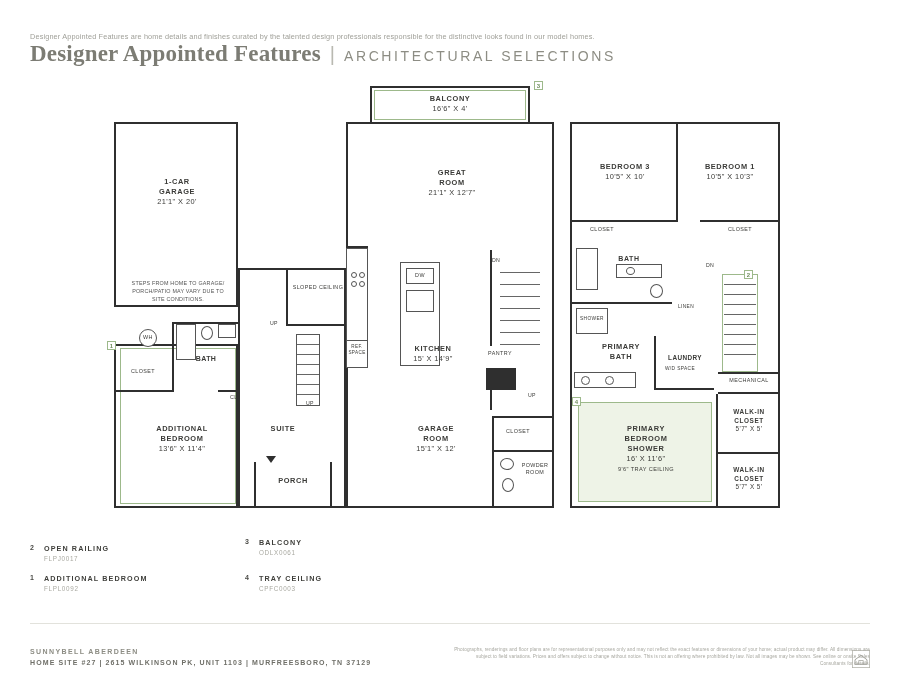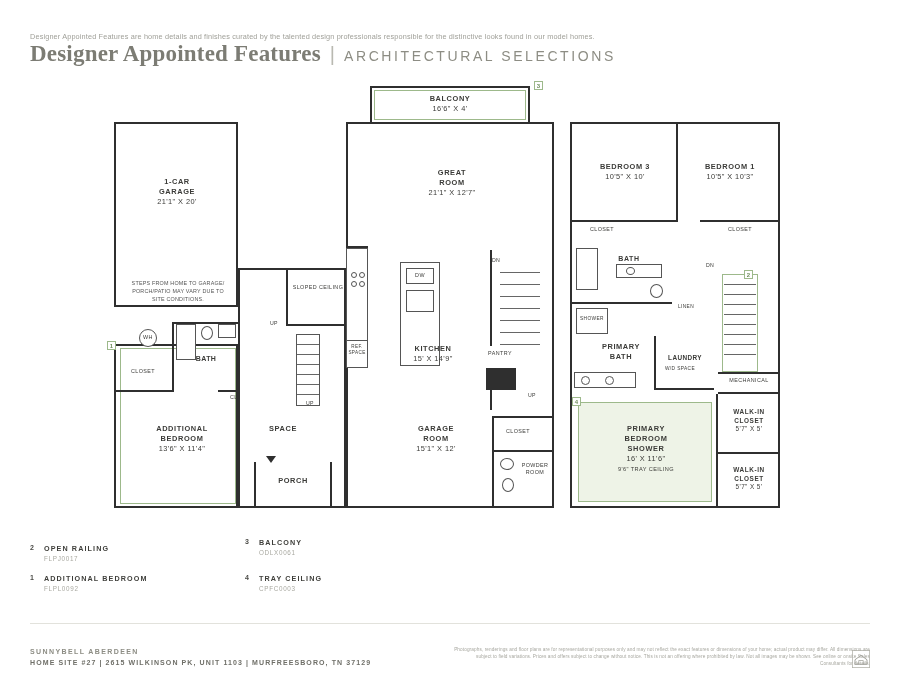--- a/index.html
+++ b/index.html
@@ -149,21 +149,21 @@
   <div class="stairline" style="left:297px; top:272px; width:22px;"></div>
   <div class="stairline" style="left:297px; top:282px; width:22px;"></div>
   <div class="stairline" style="left:297px; top:292px; width:22px;"></div>
   <div class="stairline" style="left:297px; top:302px; width:22px;"></div>
   <div class="stairline" style="left:297px; top:312px; width:22px;"></div>
   <div class="stairline" style="left:297px; top:322px; width:22px;"></div>
   <div class="arrowtxt" style="left:270px; top:248px;"><span>UP</span></div>
   <div class="arrowtxt" style="left:306px; top:328px;"><span>UP</span></div>
 
   <div class="room-label" style="left:248px; top:352px; width:70px;">
-    <span>SPACE</span>
+    <span>SUITE</span>
   </div>
   <div class="wall" style="left:254px; top:390px; width:78px; height:46px; border-top:none;"></div>
   <div class="room-label" style="left:254px; top:404px; width:78px;">
     <span>PORCH</span>
   </div>
   <div style="position:absolute; left:266px; top:384px; width:0;height:0;border-left:5px solid transparent;border-right:5px solid transparent;border-top:7px solid #2f2f2f;"></div>
 
   <div class="wall" style="left:346px; top:50px; width:208px; height:386px;"></div>
 
   <div class="wall" style="left:370px; top:14px; width:160px; height:38px;"></div>

